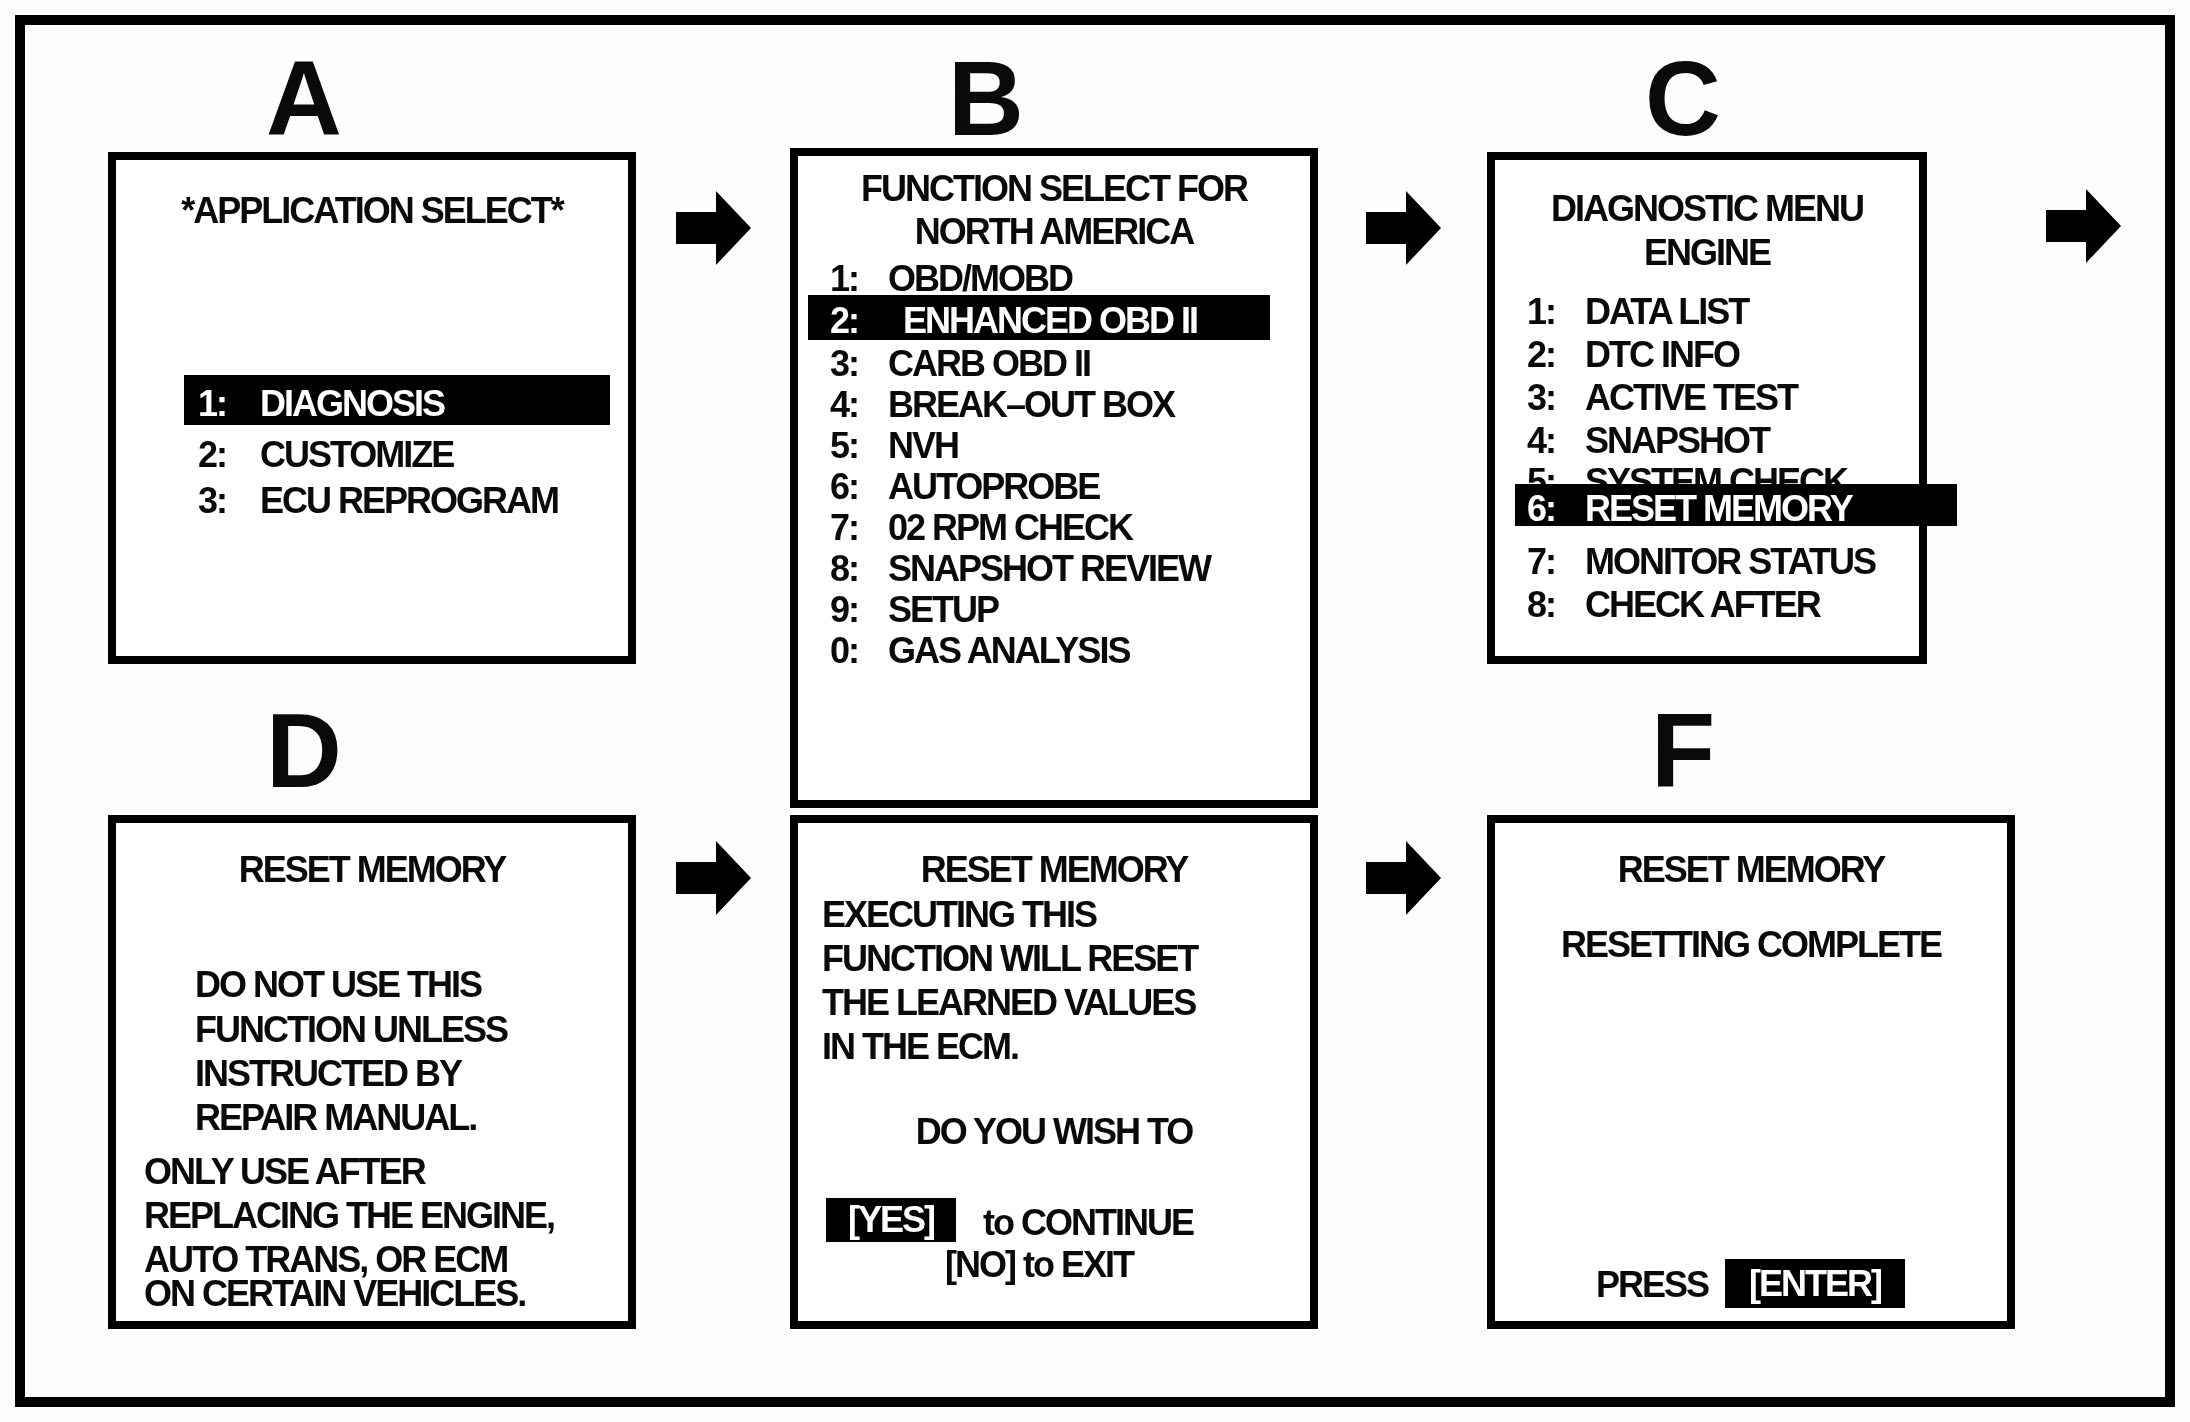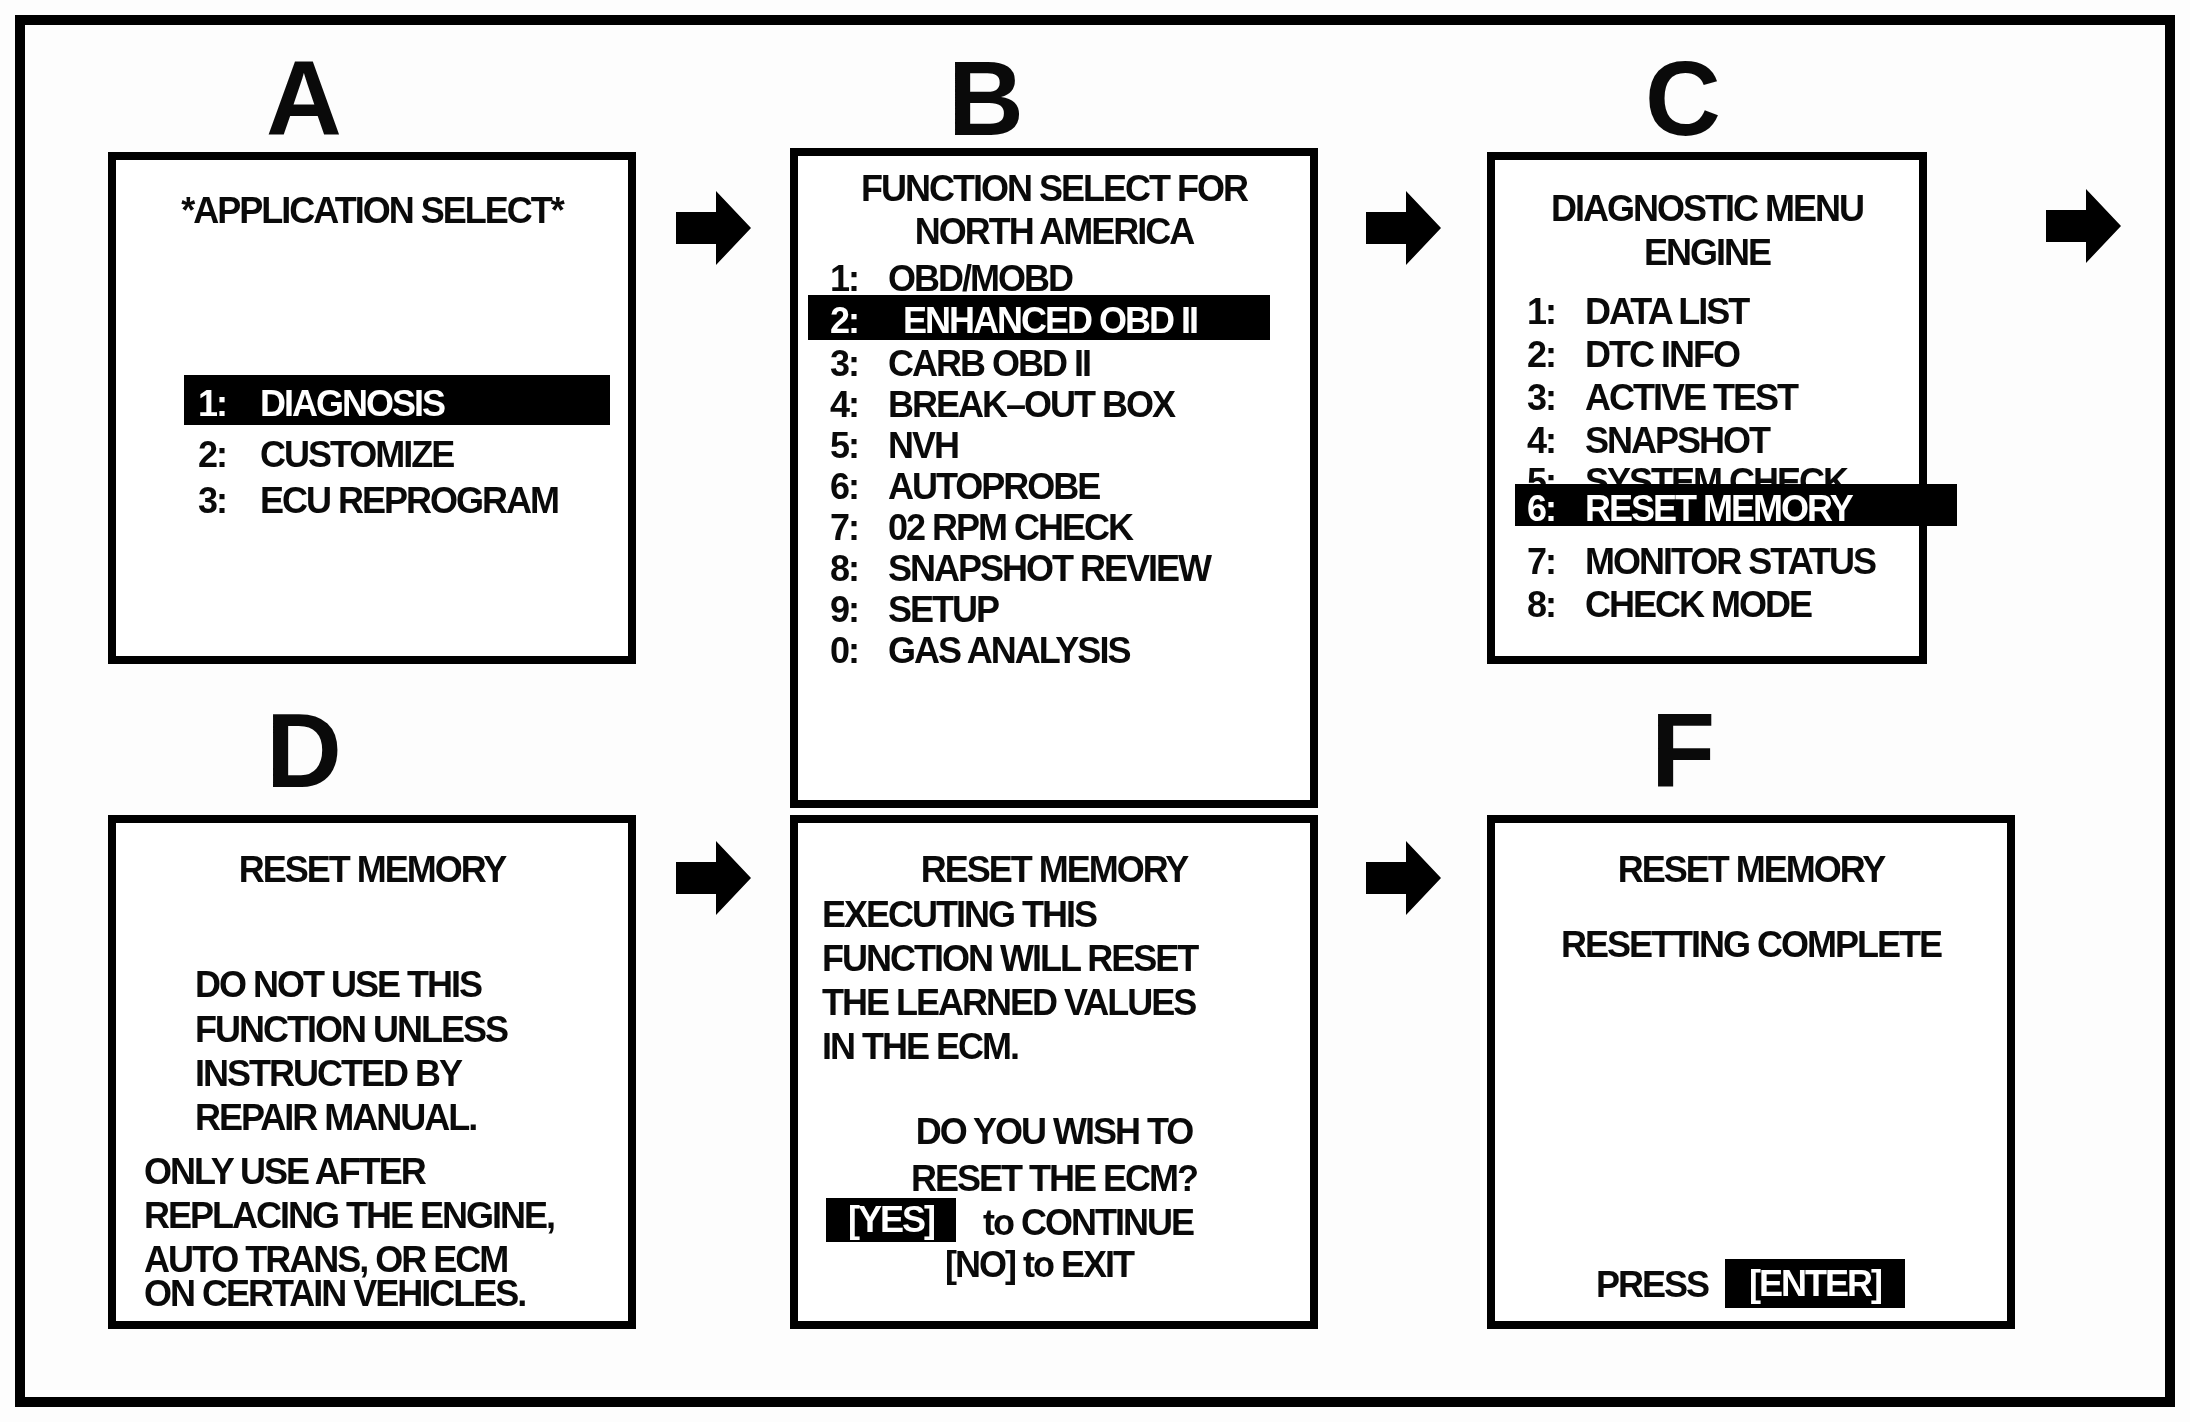--- a/index.html
+++ b/index.html
@@ -152,21 +152,21 @@
       <div class="hlbar" style="left:12px;top:316px;width:442px;height:42px;">
         <span class="num" style="left:12px;top:4px;">6:</span>
         <span class="lab" style="left:70px;top:4px;">RESET MEMORY</span>
       </div>
       <div class="row" style="top:373px;">
         <span class="num">7:</span>
         <span class="lab">MONITOR STATUS</span>
       </div>
       <div class="row" style="top:416px;">
         <span class="num">8:</span>
-        <span class="lab">CHECK MODE</span>
+        <span class="lab">CHECK AFTER</span>
       </div>
     </div>
   </div>
 
   <div class="screen" style="left:108px;top:815px;width:528px;height:514px;">
     <div class="scr-inner">
       <div class="t ctr" style="top:20px;">RESET MEMORY</div>
       <div class="t" style="left:71px;top:135px;">DO NOT USE THIS</div>
       <div class="t" style="left:71px;top:180px;">FUNCTION UNLESS</div>
       <div class="t" style="left:71px;top:224px;">INSTRUCTED BY</div>
@@ -179,21 +179,20 @@
   </div>
 
   <div class="screen" style="left:790px;top:815px;width:528px;height:514px;">
     <div class="scr-inner">
       <div class="t ctr" style="top:20px;">RESET MEMORY</div>
       <div class="t" style="left:16px;top:65px;">EXECUTING THIS</div>
       <div class="t" style="left:16px;top:109px;">FUNCTION WILL RESET</div>
       <div class="t" style="left:16px;top:153px;">THE LEARNED VALUES</div>
       <div class="t" style="left:16px;top:197px;">IN THE ECM.</div>
       <div class="t ctr" style="top:282px;">DO YOU WISH TO</div>
-      <div class="t ctr" style="top:329px;">RESET THE ECM?</div>
       <div class="hlbar" style="left:20px;top:367px;width:130px;height:44px;text-align:center;">
         <span class="t" style="position:static;line-height:44px;">[YES]</span>
       </div>
       <div class="t" style="left:177px;top:373px;">to CONTINUE</div>
       <div class="t" style="left:139px;top:415px;">[NO] to EXIT</div>
     </div>
   </div>
 
   <div class="screen" style="left:1487px;top:815px;width:528px;height:514px;">
     <div class="scr-inner">

